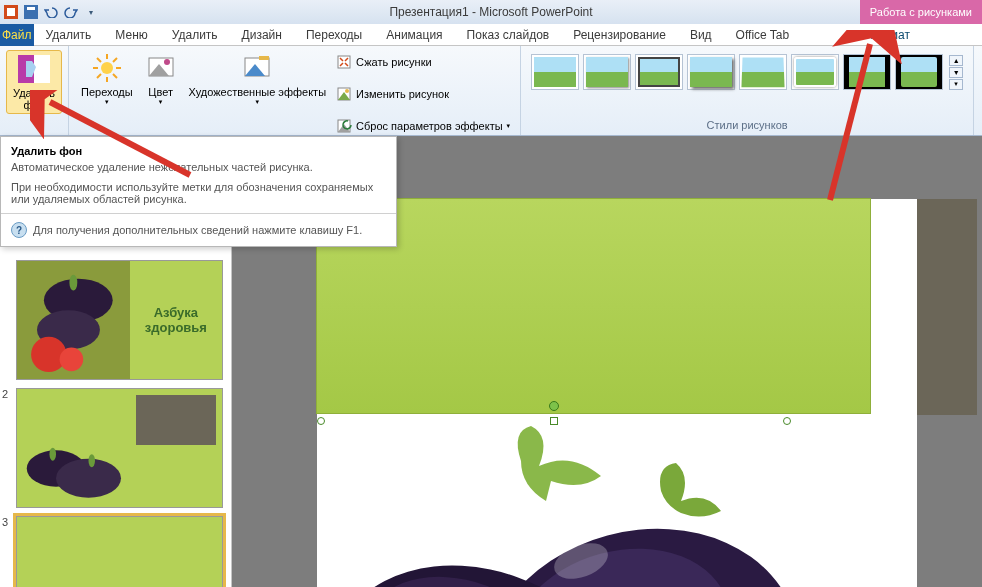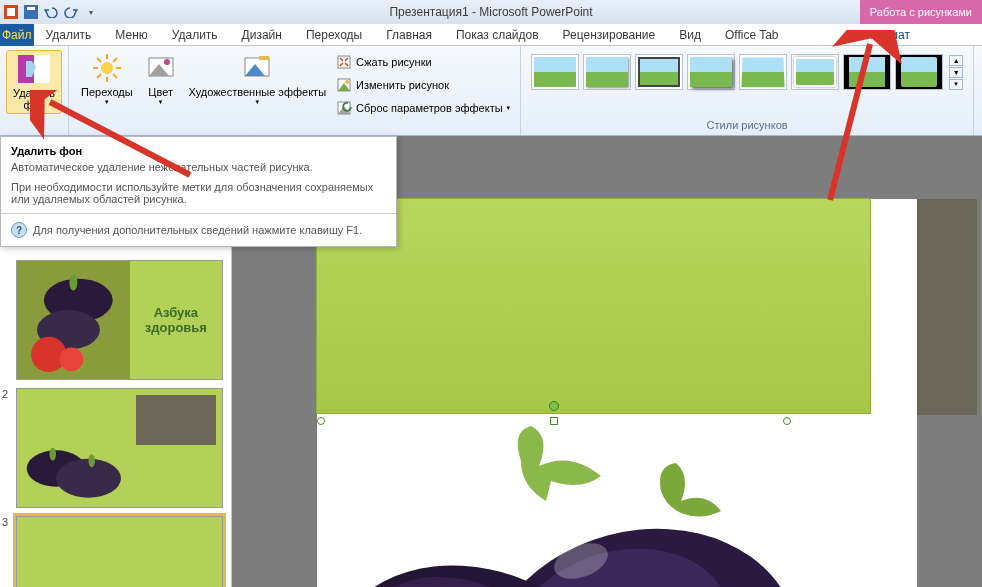--- a/index.html
+++ b/index.html
@@ -89,21 +89,21 @@
   <div class="context-tab">Работа с рисунками</div>
 </div>
 
 <div class="tabs">
   <div class="tab-file">Файл</div>
   <div class="tab">Удалить</div>
   <div class="tab">Меню</div>
   <div class="tab">Удалить</div>
   <div class="tab">Дизайн</div>
   <div class="tab">Переходы</div>
-  <div class="tab">Главная</div>
+  <div class="tab">Анимация</div>
   <div class="tab">Показ слайдов</div>
   <div class="tab">Рецензирование</div>
   <div class="tab">Вид</div>
   <div class="tab">Office Tab</div>
   <div class="tab tab-format">Формат</div>
 </div>
 
 <div class="ribbon">
   <div class="ribbon-group">
     <div class="group-body">
@@ -155,21 +155,21 @@
         <div class="big-icon">
             <svg width="32" height="28">
               <rect x="4" y="4" width="24" height="18" fill="#fff" stroke="#888"></rect>
               <polygon points="4,22 14,10 24,22" fill="#4a8aca"></polygon>
               <rect x="18" y="2" width="10" height="4" fill="#e6b84a"></rect>
             </svg>
           </div>
         <span style="line-height:1.1;">Художественные эффекты</span>
         <span style="font-size:7px;">▾</span>
       </div>
-      <div style="display:flex;flex-direction:column;gap:3px;padding-top:2px;">
+      <div style="display:flex;flex-direction:column;gap:12px;padding-top:2px;">
         <div class="small-btn">
           <span class="small-icon"><svg width="16" height="16">
                 <rect x="2" y="2" width="12" height="12" fill="#fff" stroke="#888"></rect>
                 <path d="M4 4 l3 3 M12 4 l-3 3 M4 12 l3 -3 M12 12 l-3 -3" stroke="#d24a1a" stroke-width="1.5"></path>
               </svg></span>
           <span>Сжать рисунки</span>
         </div>
         <div class="small-btn">
           <span class="small-icon"><svg width="16" height="16">
                 <rect x="2" y="2" width="12" height="12" fill="#fff" stroke="#888"></rect>

